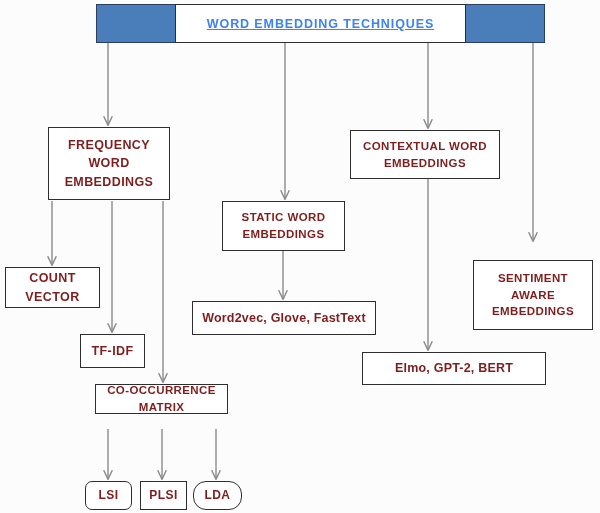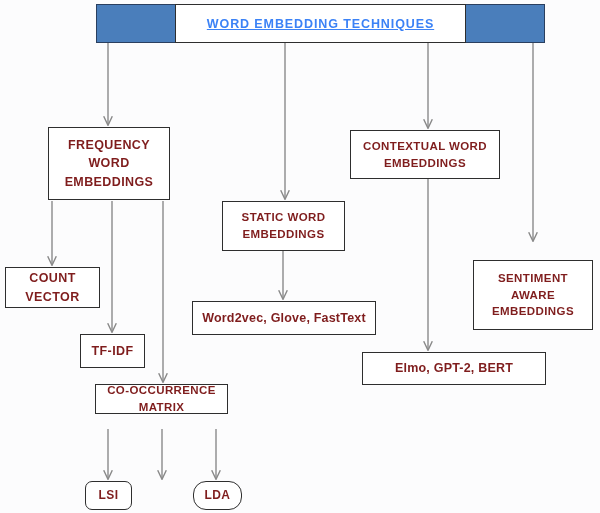--- a/index.html
+++ b/index.html
@@ -152,18 +152,21 @@
 
   <div class="node" style="left:95px; top:384px; width:133px; height:30px;justify-content:center;">
     <span class="line t-caps-sm">CO-OCCURRENCE</span>
     <span class="line t-caps-sm">MATRIX</span>
   </div>
 
   <div class="node" style="left:85px; top:481px; width:47px; height:29px;border-radius:7px;">
     <span class="line t-small">LSI</span>
   </div>
 
+  <div class="node" style="left:140px; top:481px; width:47px; height:29px;">
+    <span class="line t-small">PLSI</span>
+  </div>
 
   <div class="node" style="left:193px; top:481px; width:49px; height:29px;border-radius:13px;">
     <span class="line t-small">LDA</span>
   </div>
 
 </div>
 
 </body></html>

